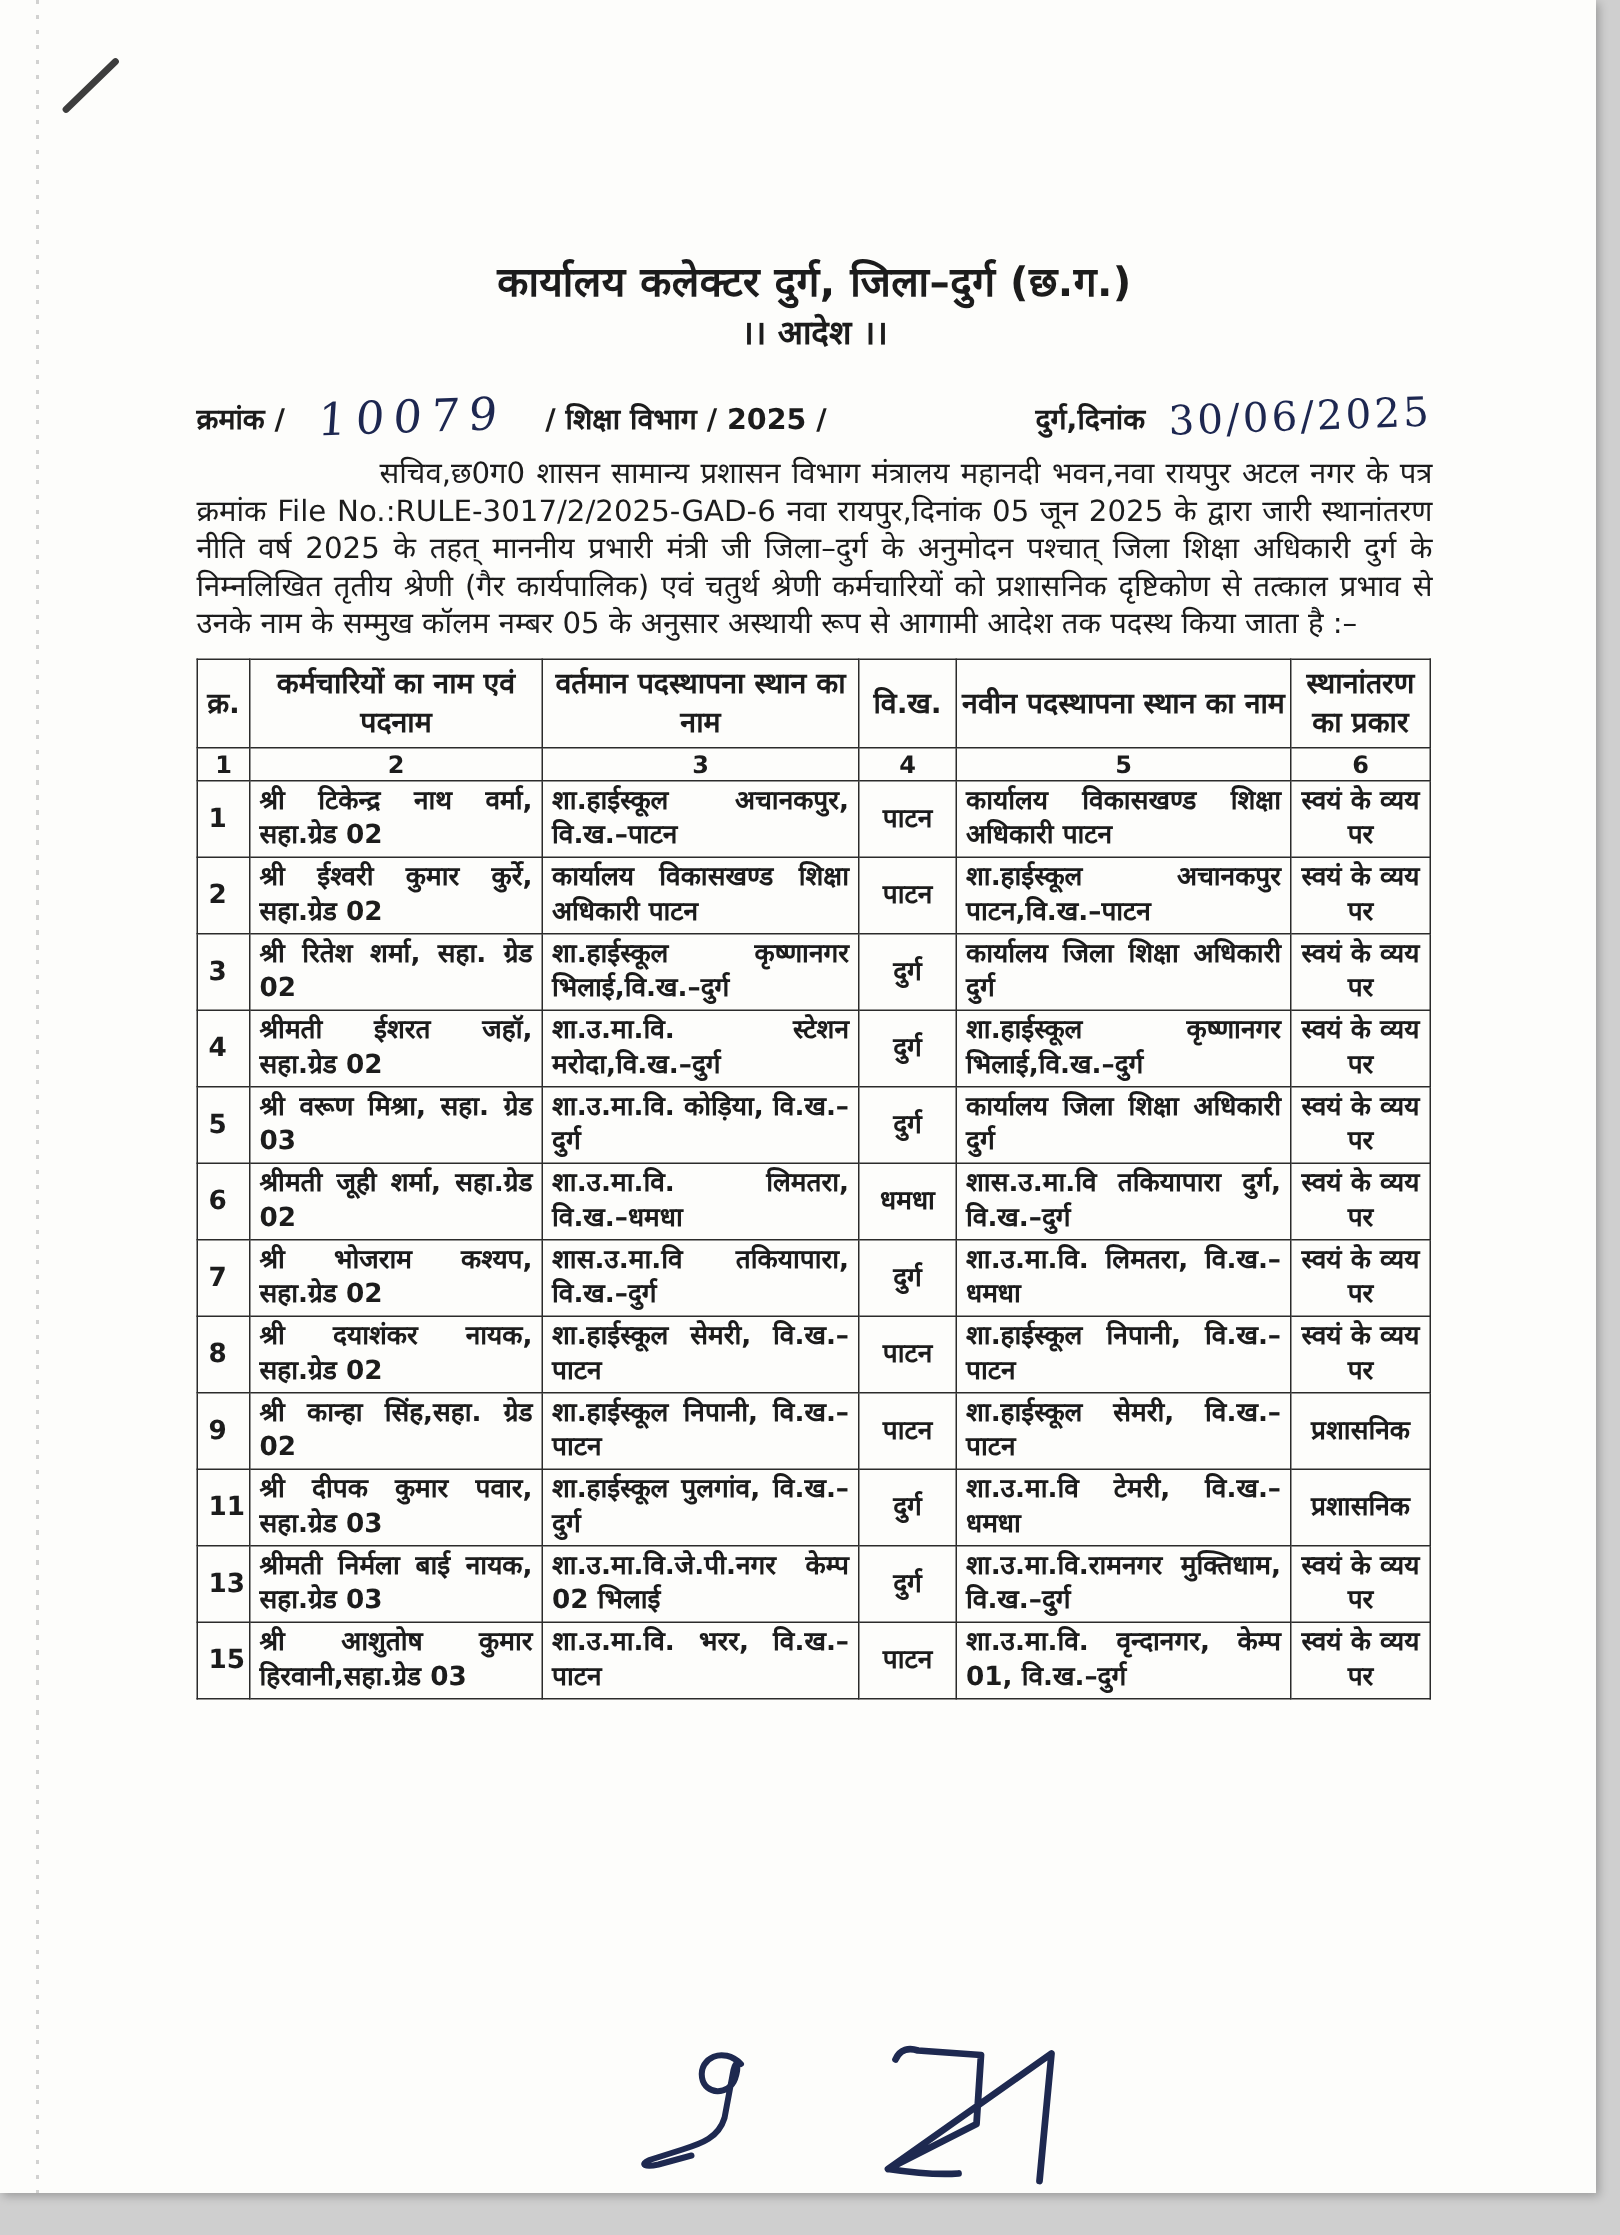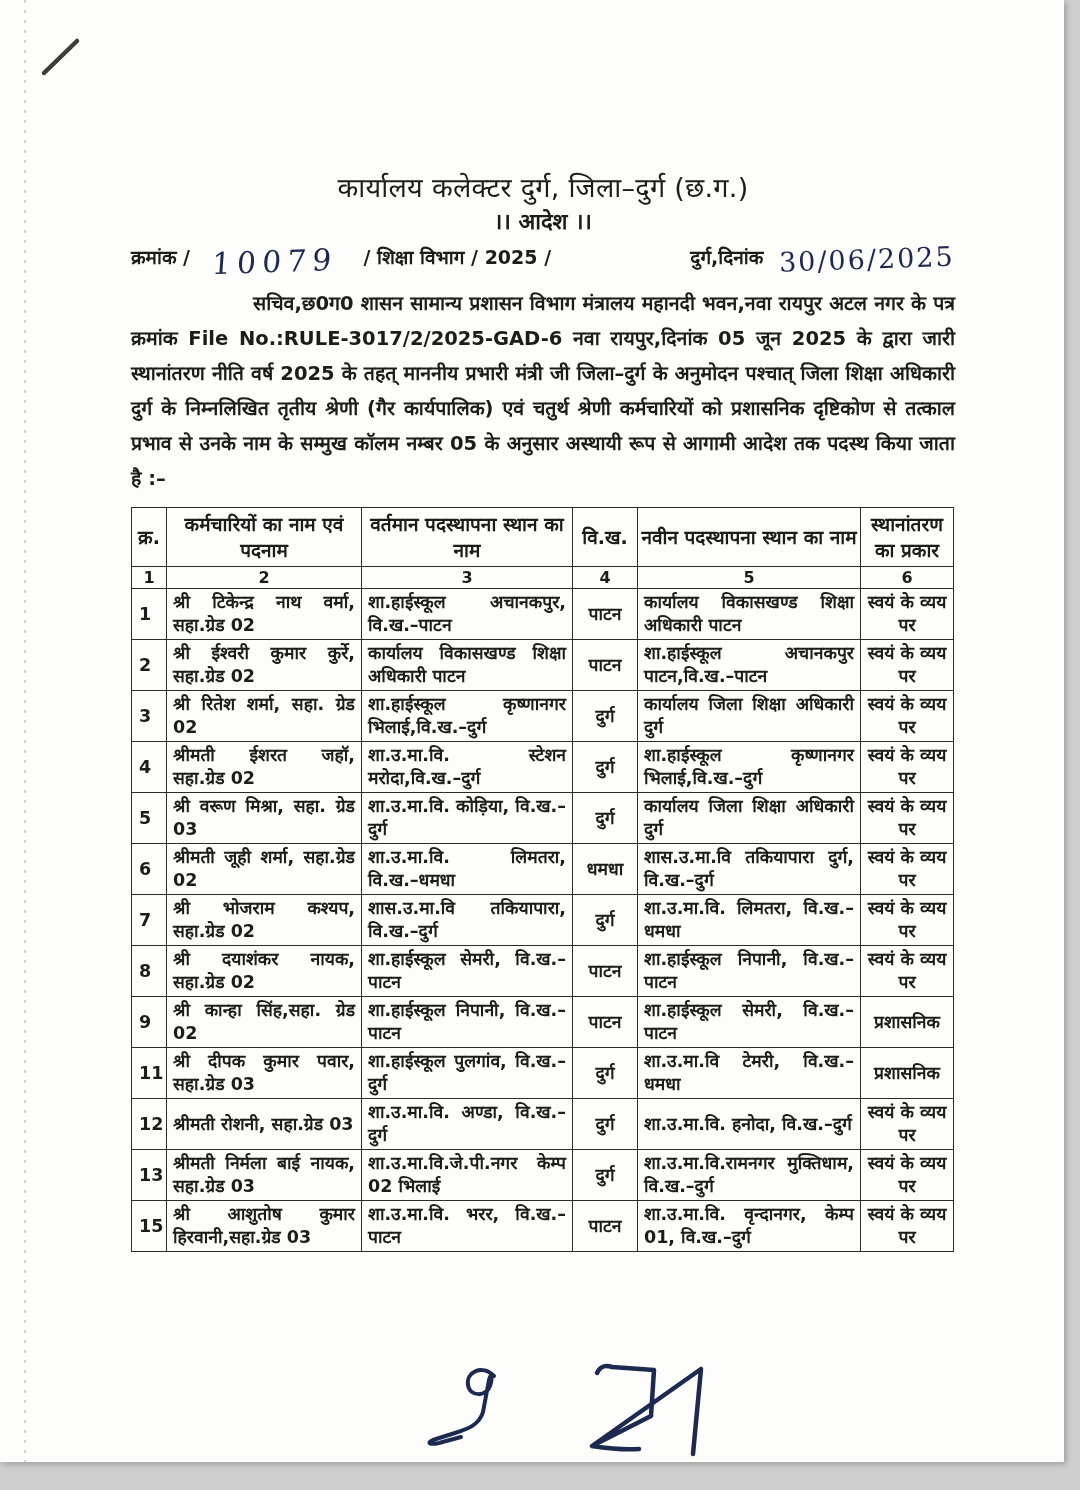--- a/index.html
+++ b/index.html
@@ -21,46 +21,46 @@
   .paper::before{
     content:""; position:absolute; left:24px; top:0; bottom:0; width:2px;
     background: repeating-linear-gradient(to bottom, rgba(110,110,110,.30) 0 3px, transparent 3px 10px);
   }
   .doc {
     position:absolute; left:131px; top:0; width:824px;
     color:#1c1c1c;
   }
   .title {
     margin-top:168px; text-align:center;
-    font-size:27px; font-weight:400; letter-spacing:.3px;
+    font-size:27px; font-weight:700; letter-spacing:.3px;
   }
   .subtitle {
     margin-top:0; text-align:center;
     font-size:22px; font-weight:700;
   }
   .refline {
-    margin-top:9px; display:flex; align-items:flex-start;
+    margin-top:26px; display:flex; align-items:center;
     font-size:19px; font-weight:700; white-space:nowrap;
   }
   .hw {
     font-family:"DejaVu Serif","Liberation Serif",serif;
     color:#1d2750; font-weight:400;
   }
   .hw-number {
     font-size:30px; letter-spacing:6px; padding:0 26px 0 22px;
     display:inline-block; transform:rotate(-2deg) skewX(-6deg);
   }
   .hw-date {
     font-size:27px; letter-spacing:2px; padding-left:16px;
     display:inline-block; transform:rotate(-2deg);
   }
   .ref-spacer { flex:1; }
   .bodytext {
-    margin-top:7px; font-size:19.5px; line-height:35px;
-    font-weight:700; text-align:justify; text-indent:122px;
+    margin-top:7px; font-size:19.5px; line-height:25px;
+    font-weight:400; text-align:justify; text-indent:122px;
   }
   table.transfer {
     margin-top:11px; border-collapse:collapse; width:822px;
     table-layout:fixed;
   }
   table.transfer th, table.transfer td {
     border:1.6px solid #2b2b2b;
   }
   col.c0{width:35px;} col.c1{width:195px;} col.c2{width:211px;}
   col.c3{width:65px;} col.c4{width:223px;} col.c5{width:93px;}
@@ -207,28 +207,20 @@
           </tr>
           <tr>
             <td class="c0">11</td>
             <td class="c1">श्री दीपक कुमार पवार, सहा.ग्रेड 03</td>
             <td class="c2">शा.हाईस्कूल पुलगांव, वि.ख.–दुर्ग</td>
             <td class="c3">दुर्ग</td>
             <td class="c4">शा.उ.मा.वि टेमरी, वि.ख.–धमधा</td>
             <td class="c5">प्रशासनिक</td>
           </tr>
           <tr>
-            <td class="c0">12</td>
-            <td class="c1">श्रीमती रोशनी, सहा.ग्रेड 03</td>
-            <td class="c2">शा.उ.मा.वि. अण्डा, वि.ख.–दुर्ग</td>
-            <td class="c3">दुर्ग</td>
-            <td class="c4">शा.उ.मा.वि. हनोदा, वि.ख.–दुर्ग</td>
-            <td class="c5">स्वयं के व्यय पर</td>
-          </tr>
-          <tr>
             <td class="c0">13</td>
             <td class="c1">श्रीमती निर्मला बाई नायक, सहा.ग्रेड 03</td>
             <td class="c2">शा.उ.मा.वि.जे.पी.नगर केम्प 02 भिलाई</td>
             <td class="c3">दुर्ग</td>
             <td class="c4">शा.उ.मा.वि.रामनगर मुक्तिधाम, वि.ख.–दुर्ग</td>
             <td class="c5">स्वयं के व्यय पर</td>
           </tr>
           <tr>
             <td class="c0">15</td>
             <td class="c1">श्री आशुतोष कुमार हिरवानी,सहा.ग्रेड 03</td>

